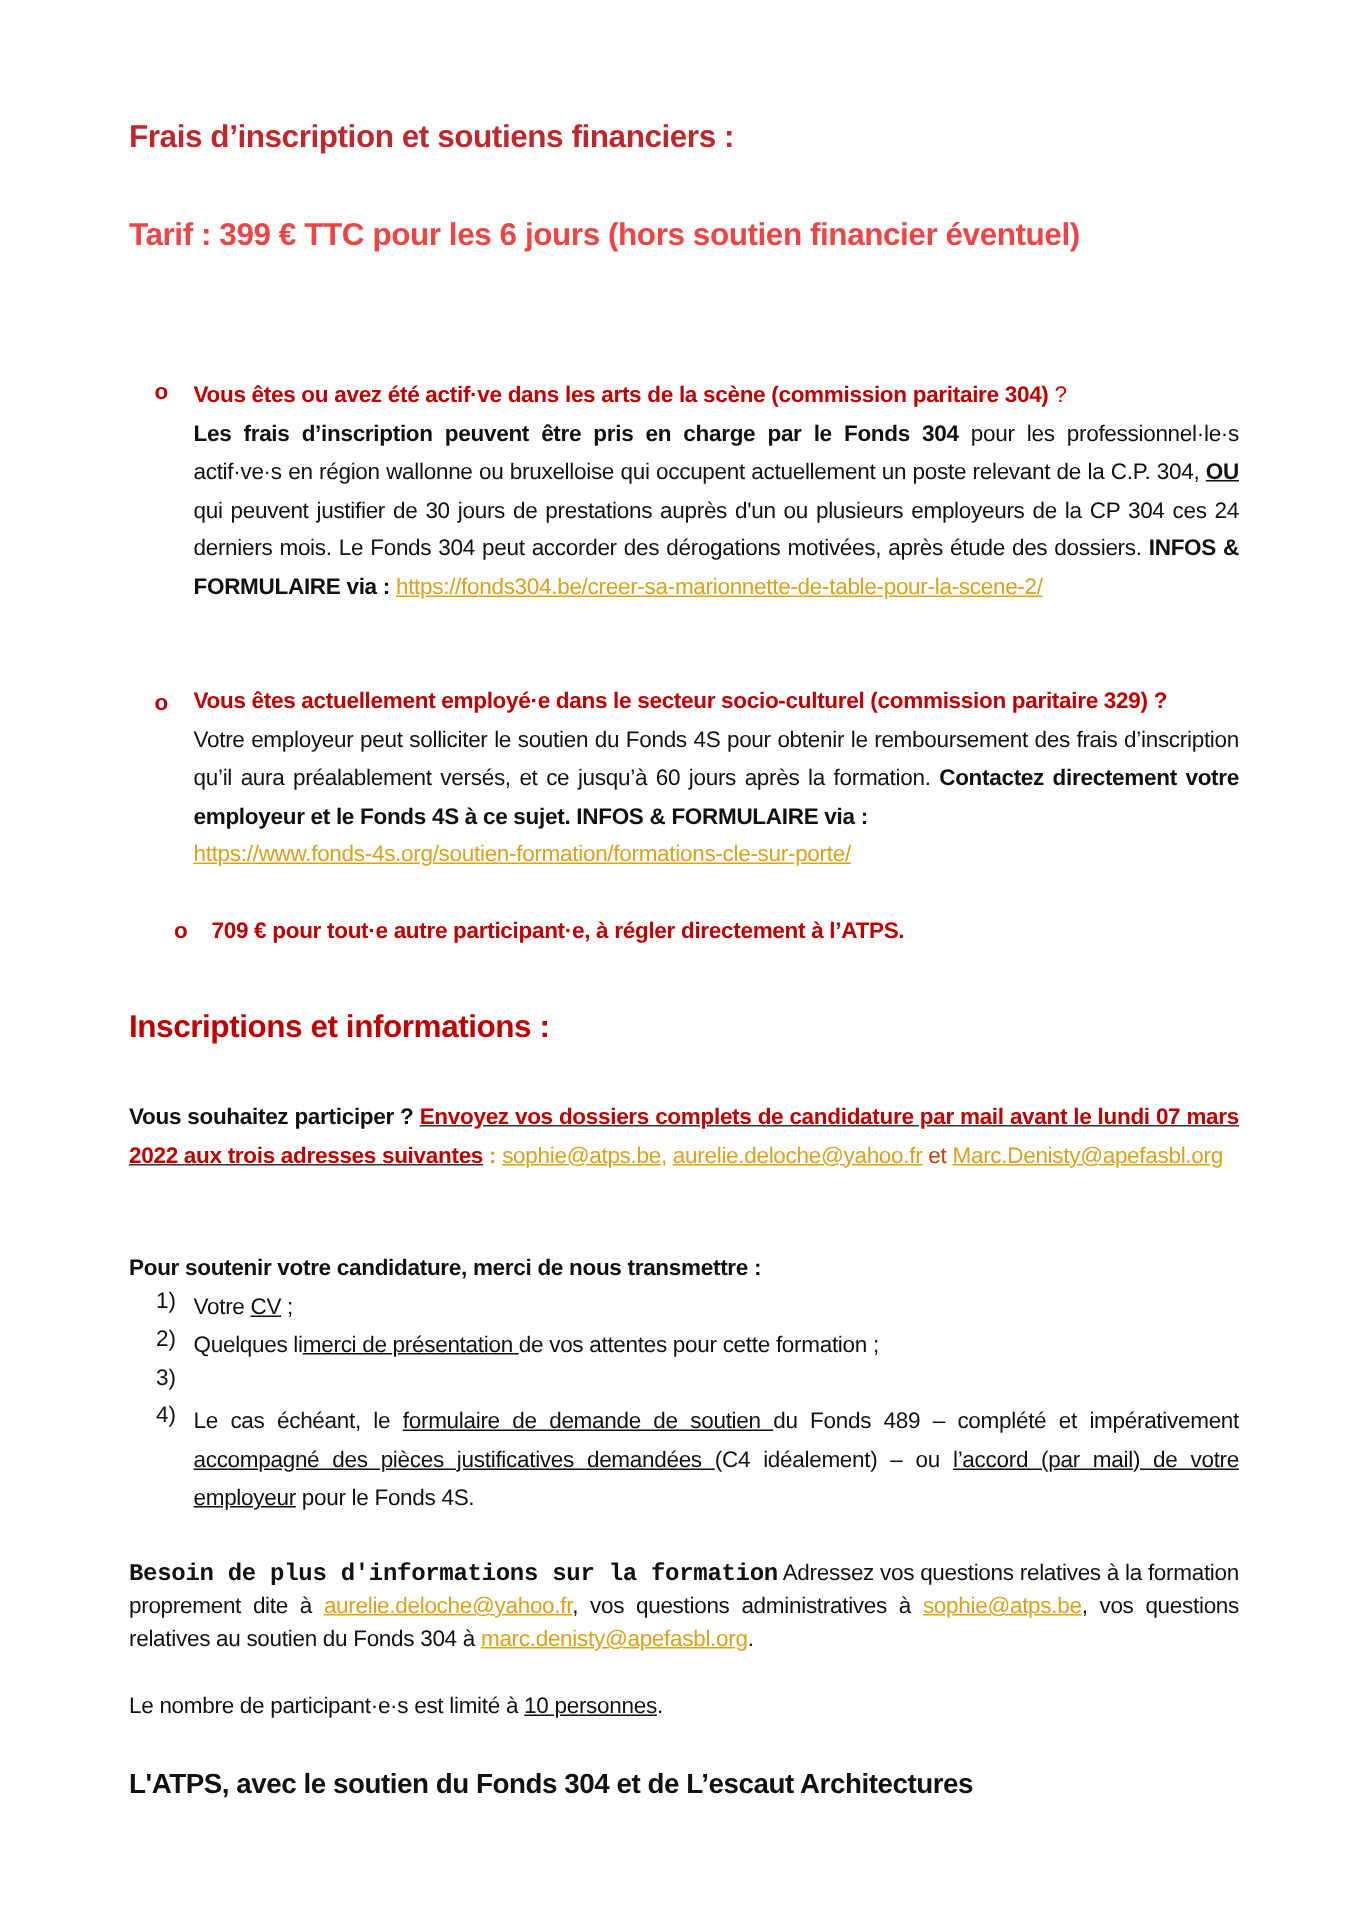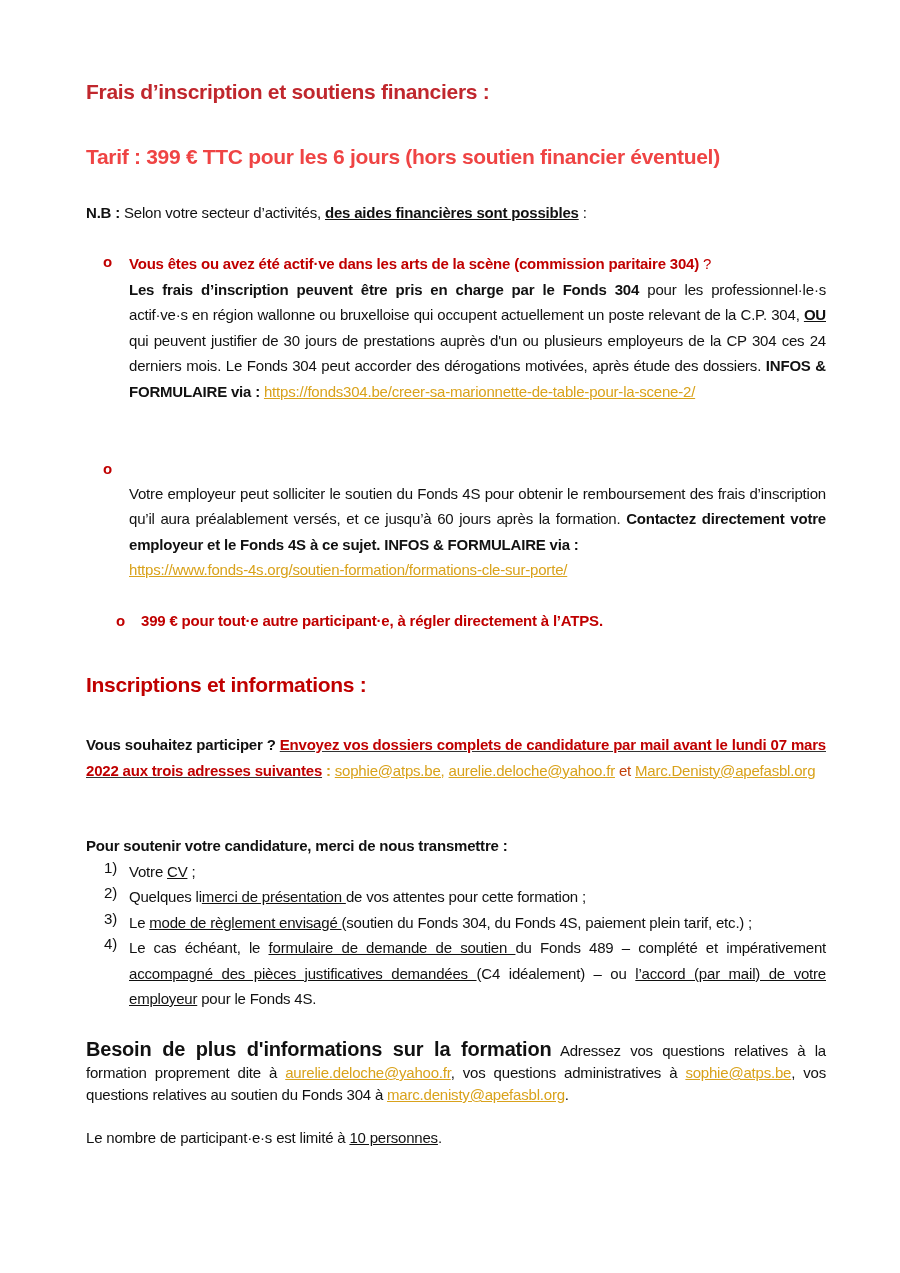--- a/index.html
+++ b/index.html
@@ -11,51 +11,48 @@
   .tarif { color: #ef4444; font-weight: bold; font-size: 21px; letter-spacing: -0.3px; }
   .p { font-size: 15px; line-height: 25.5px; letter-spacing: -0.2px; }
   .just { text-align: justify; text-align-last: left; }
   .b { font-weight: bold; }
   .u { text-decoration: underline; }
   .red { color: #c00000; }
   .link { color: #d9a21b; text-decoration: underline; }
   .blue { color: #c2410c; }
   .bullet { position: absolute; font-weight: bold; color: #c00000; font-size: 15px; }
   .num { position: absolute; font-size: 15px; }
-  .serif { font-family: Liberation Sans, sans-serif; font-weight: bold; font-size: 20px; }
+  .serif { font-family: Liberation Mono, monospace; font-weight: bold; font-size: 16px; }
 </style>
 </head>
 <body>
 
 <div class="page">
 
   <div class="abs h-red" style="left:86px; top:80px;">Frais d’inscription et soutiens financiers :</div>
 
   <div class="abs tarif" style="left:86px; top:145px;">Tarif : 399 € TTC pour les 6 jours (hors soutien financier éventuel)</div>
 
-  <div class="abs p" style="left:86px; top:200px;">
-    <span class="b">N.B :</span><span> Selon votre secteur d’activités, </span><span class="b u">des aides financières sont possibles</span><span> :</span>
-  </div>
 
   <span class="bullet" style="left:103px; top:253px;">o</span>
   <div class="abs p just" style="left:129px; top:251px; width:697px;">
     <span class="b red">Vous êtes ou avez été actif·ve dans les arts de la scène (commission paritaire 304)</span><span class="red"> ?</span><br>
     <span class="b">Les frais d’inscription peuvent être pris en charge par le Fonds 304</span><span> pour les professionnel·le·s actif·ve·s en région wallonne ou bruxelloise qui occupent actuellement un poste relevant de la C.P. 304, </span><span class="b u">OU</span><span> qui peuvent justifier de 30 jours de prestations auprès d'un ou plusieurs employeurs de la CP 304 ces 24 derniers mois. Le Fonds 304 peut accorder des dérogations motivées, après étude des dossiers.  </span><span class="b">INFOS &amp; FORMULAIRE via :</span>
     <a class="link">https://fonds304.be/creer-sa-marionnette-de-table-pour-la-scene-2/</a>
   </div>
 
   <span class="bullet" style="left:103px; top:460px;">o</span>
   <div class="abs p just" style="left:129px; top:455px; width:697px;">
-    <br>
+    <span class="b red">Vous êtes actuellement employé·e dans le secteur socio-culturel (commission paritaire 329) ?</span><br>
     <span>Votre employeur peut solliciter le soutien du Fonds 4S pour obtenir le remboursement des frais d’inscription qu’il aura préalablement versés, et ce jusqu’à 60 jours après la formation. </span><span class="b">Contactez directement votre employeur et le Fonds 4S à ce sujet.  INFOS &amp; FORMULAIRE via :</span><br>
     <a class="link">https://www.fonds-4s.org/soutien-formation/formations-cle-sur-porte/</a>
   </div>
 
   <span class="bullet" style="left:116px; top:612px;">o</span>
-  <div class="abs p b red" style="left:141px; top:608px;">399 € pour tout·e autre participant·e, à régler directement à l’ATPS.</div>
+  <div class="abs p b red" style="left:141px; top:608px;">709 € pour tout·e autre participant·e, à régler directement à l’ATPS.</div>
 
   <div class="abs h-red" style="left:86px; top:673px; color:#c00000;">Inscriptions et informations :</div>
 
   <div class="abs p just" style="left:86px; top:732px; width:740px;">
     <span class="b">Vous souhaitez participer ? </span><span class="b red u" style="text-decoration-color:#333;">Envoyez vos dossiers complets de candidature par mail avant le lundi 07 mars 2022 aux trois adresses suivantes</span><span class="b" style="color:#d9a21b"> : </span>
     <a class="link">sophie@atps.be,</a>
     <a class="link">aurelie.deloche@yahoo.fr</a><span class="blue"> et </span><a class="link">Marc.Denisty@apefasbl.org</a>
   </div>
 
   <div class="abs p b" style="left:86px; top:833px;">Pour soutenir votre candidature, merci de nous transmettre :</div>
@@ -64,30 +61,28 @@
   <div class="abs p" style="left:129px; top:859px;">
     <span>Votre </span><span class="u">CV</span><span> ;</span>
   </div>
 
   <span class="num" style="left:104px; top:884px;">2)</span>
   <div class="abs p" style="left:129px; top:884px;">
     <span>Quelques li</span><span class="u">merci de présentation </span><span>de vos attentes pour cette formation ;</span>
   </div>
 
   <span class="num" style="left:104px; top:910px;">3)</span>
-  <div class="abs p" style="left:129px; top:910px;">
-    <span>Le </span><span class="u">mode de règlement envisagé </span><span>(soutien du Fonds 304, du Fonds 4S, paiement plein tarif, etc.) ;</span>
-  </div>
 
   <span class="num" style="left:104px; top:935px;">4)</span>
   <div class="abs p just" style="left:129px; top:935px; width:697px;">
     <span>Le cas échéant, le </span><span class="u">formulaire de demande de soutien </span><span>du Fonds 489 – complété et impérativement </span><span class="u">accompagné des pièces justificatives demandées </span><span>(C4 idéalement) – ou </span><span class="u">l’accord (par mail) de votre employeur</span><span> pour le Fonds 4S.</span>
   </div>
 
   <div class="abs p just" style="left:86px; top:1038px; width:740px; line-height:22px;">
     <span class="serif">Besoin de plus d'informations sur la formation</span><span>  Adressez vos questions relatives à la formation proprement dite à </span><a class="link">aurelie.deloche@yahoo.fr</a><span>, vos questions administratives à </span><a class="link">sophie@atps.be</a><span>, vos questions relatives au soutien du Fonds 304 à </span><a class="link">marc.denisty@apefasbl.org</a><span>.</span>
   </div>
 
   <div class="abs p" style="left:86px; top:1125px;">
     <span>Le nombre de participant·e·s est limité à </span><span class="u">10 personnes</span><span>.</span>
   </div>
 
+  <div class="abs b" style="left:86px; top:1178px; font-size:18.5px; letter-spacing:-0.3px;">L'ATPS, avec le soutien du Fonds 304 et de L’escaut Architectures</div>
 </div>
 
 </body></html>

